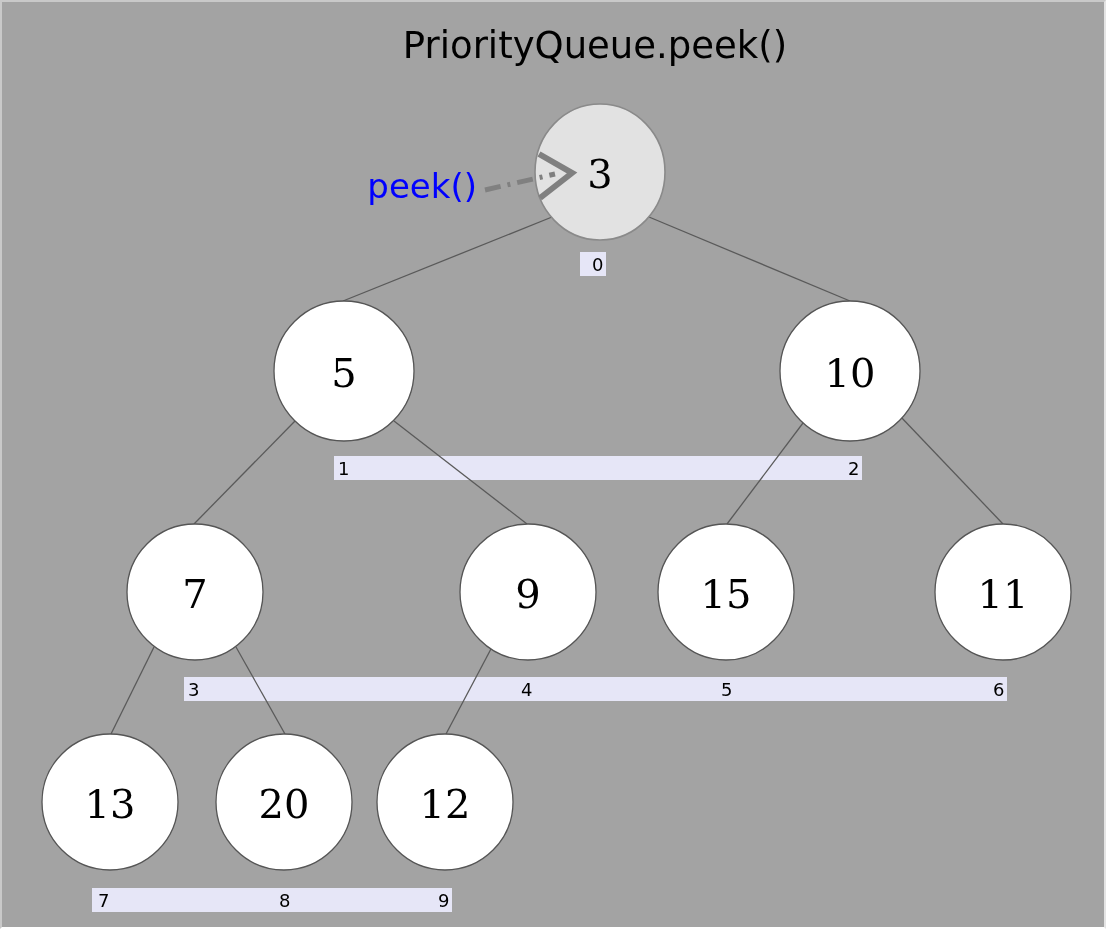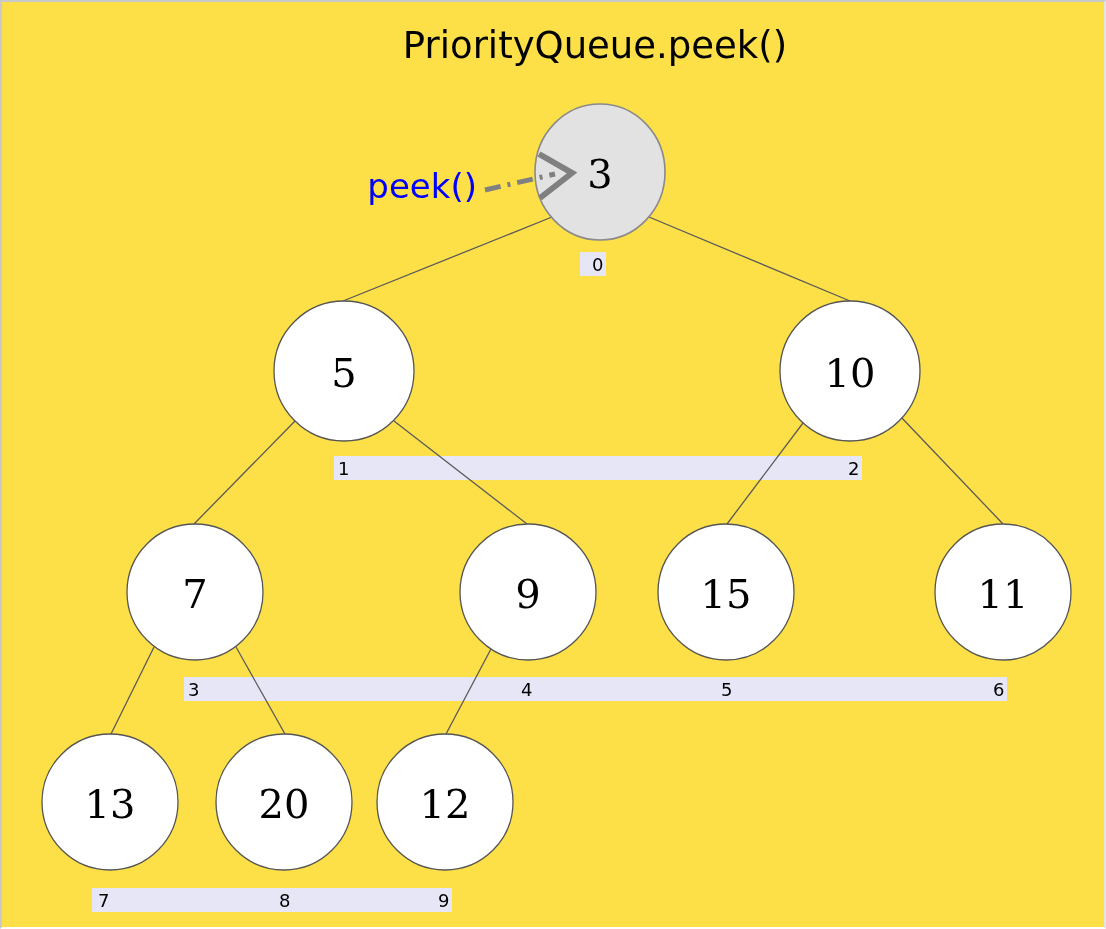--- a/index.html
+++ b/index.html
@@ -7,21 +7,21 @@
     padding: 0;
     background: #ffffff;
   }
   body {
     font-family: "DejaVu Sans", sans-serif;
   }
   #canvas {
     position: relative;
     width: 1106px;
     height: 929px;
-    background: #fde047;
+    background: #a3a3a3;
     border-top: 2px solid #c9c9c9;
     border-left: 2px solid #c9c9c9;
     border-right: 2px solid #e4e4e4;
     border-bottom: 2px solid #ffffff;
     box-sizing: border-box;
     overflow: hidden;
   }
   #diagram-svg {
     position: absolute;
     left: 0;

